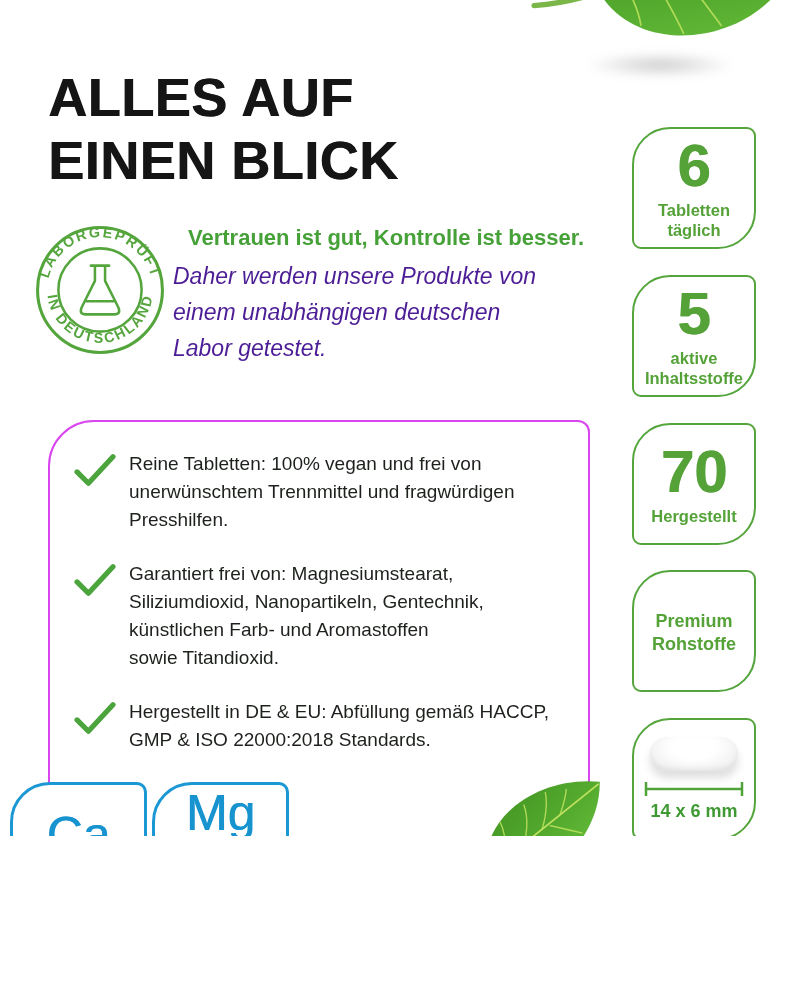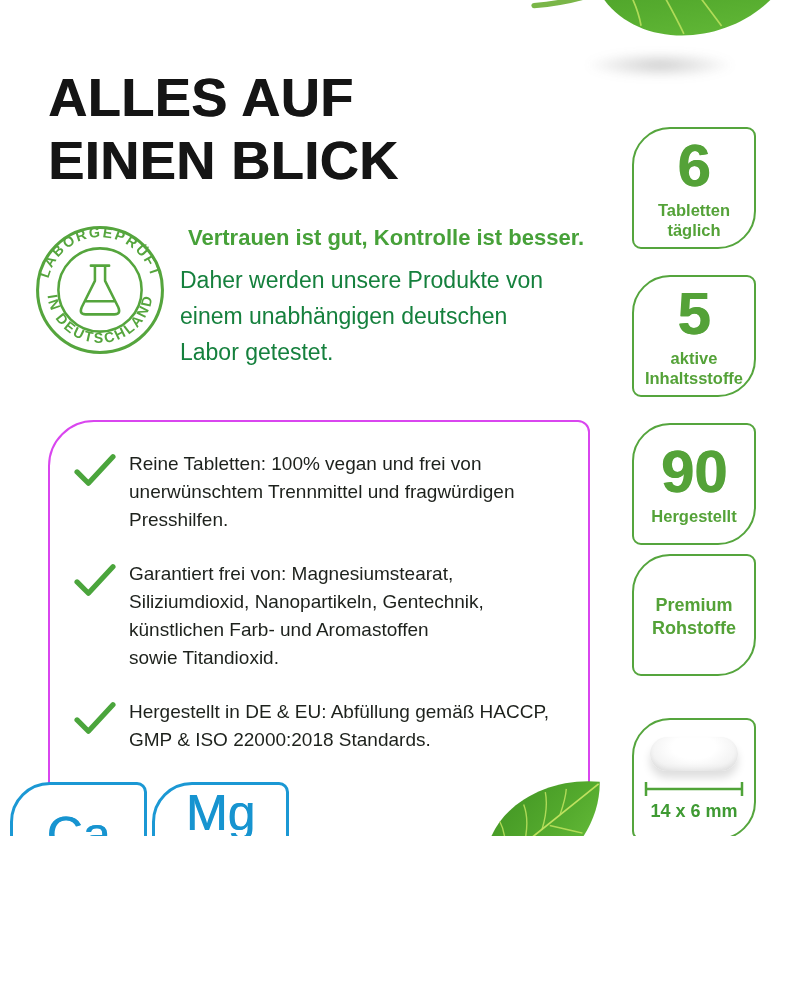--- a/index.html
+++ b/index.html
@@ -14,22 +14,23 @@
     color:#151515; letter-spacing:0.5px; white-space:pre-line;
     text-shadow:0.7px 0 currentColor;
   }
   
   .intro { position:absolute; left:172px; top:222px; width:430px; }
   .intro-highlight {
     margin:0 0 4px 16px; font-size:22px; line-height:32px; font-weight:bold;
     color:#47a139;
   }
   .intro-body {
-    margin:8px; font-size:23px; line-height:36px; color:#15803d;
+    margin:1px; font-size:23px; line-height:36px; color:#4c1d95;
     white-space:pre-line;
+    font-style:italic;
   }
   
   .stamp { position:absolute; left:34px; top:224px; width:132px; height:132px; }
   
   .features-box {
     position:absolute; left:48px; top:420px; width:542px; height:418px;
     box-sizing:border-box; border:2px solid #d946ef;
     border-radius:46px 12px 46px 12px; background:#fff; z-index:1;
     padding:28px 18px 0 24px;
   }
@@ -202,24 +203,24 @@
     <div class="stat-value">6</div>
     <div class="stat-label">Tabletten
 täglich</div>
   </div>
   <div class="stat-card" style="top:275px">
     <div class="stat-value">5</div>
     <div class="stat-label">aktive
 Inhaltsstoffe</div>
   </div>
   <div class="stat-card" style="top:423px">
-    <div class="stat-value">90</div>
+    <div class="stat-value">70</div>
     <div class="stat-label">Hergestellt</div>
   </div>
-  <div class="stat-card" style="top:554px">
+  <div class="stat-card" style="top:570px">
     <div class="stat-label only">Premium
 Rohstoffe</div>
   </div>
   <div class="stat-card" style="top:718px">
     <div class="pill"></div>
     <svg class="ruler" width="100" height="16" viewBox="0 0 100 16">
       <path d="M2,1 V15 M98,1 V15 M2,8 H98" fill="none" stroke="#4fa338" stroke-width="2.5"></path>
     </svg>
     <div class="size-label">14 x 6 mm</div>
   </div>

